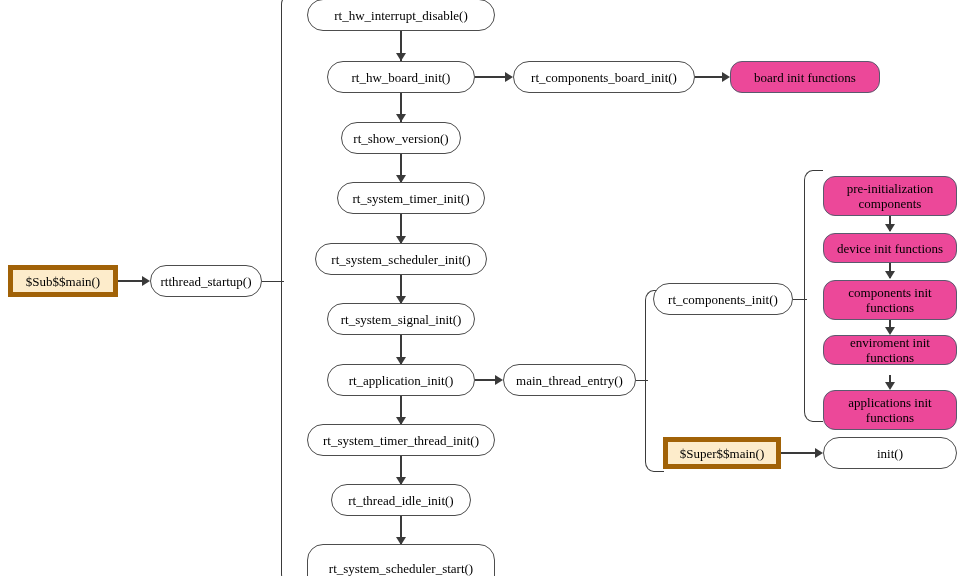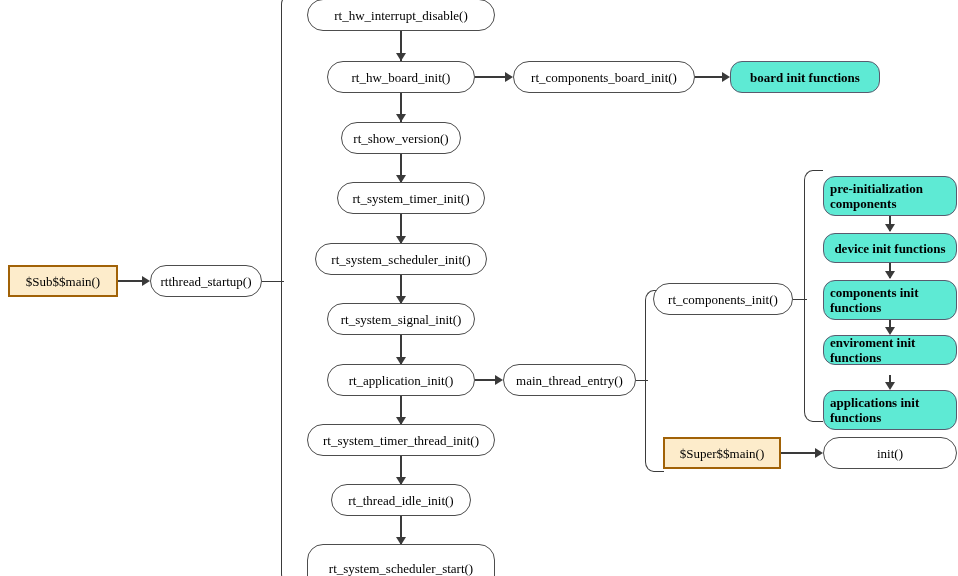--- a/index.html
+++ b/index.html
@@ -13,39 +13,39 @@
     height:576px;
     background:#ffffff;
     overflow:hidden;
   }
   .node{
     position:absolute;
     box-sizing:border-box;
     display:flex;
     align-items:center;
     justify-content:center;
+    text-align:center;
     border:1px solid #4d4d4d;
     background:#ffffff;
     color:#000000;
     font-size:13px;
     line-height:15px;
     border-radius:16px;
     padding:0 6px;
     white-space:nowrap;
   }
   .node.wrap{white-space:normal;}
   .node.blue{
-    background:#5eead4;
+    background:#ec4899;
     border-color:#5a5a6e;
     border-radius:12px;
-    font-weight:bold;
   }
   .node.tan{
     background:#fdeccb;
-    border:2px solid #a16207;
+    border:5px solid #a16207;
     border-radius:0;
   }
   .edge{
     position:absolute;
     background:#4d4d4d;
   }
   .edge.v{width:2px;}
   .edge.h{height:2px;}
   .edge.thin{background:#3a3a3a;}
   .arrow-down{

